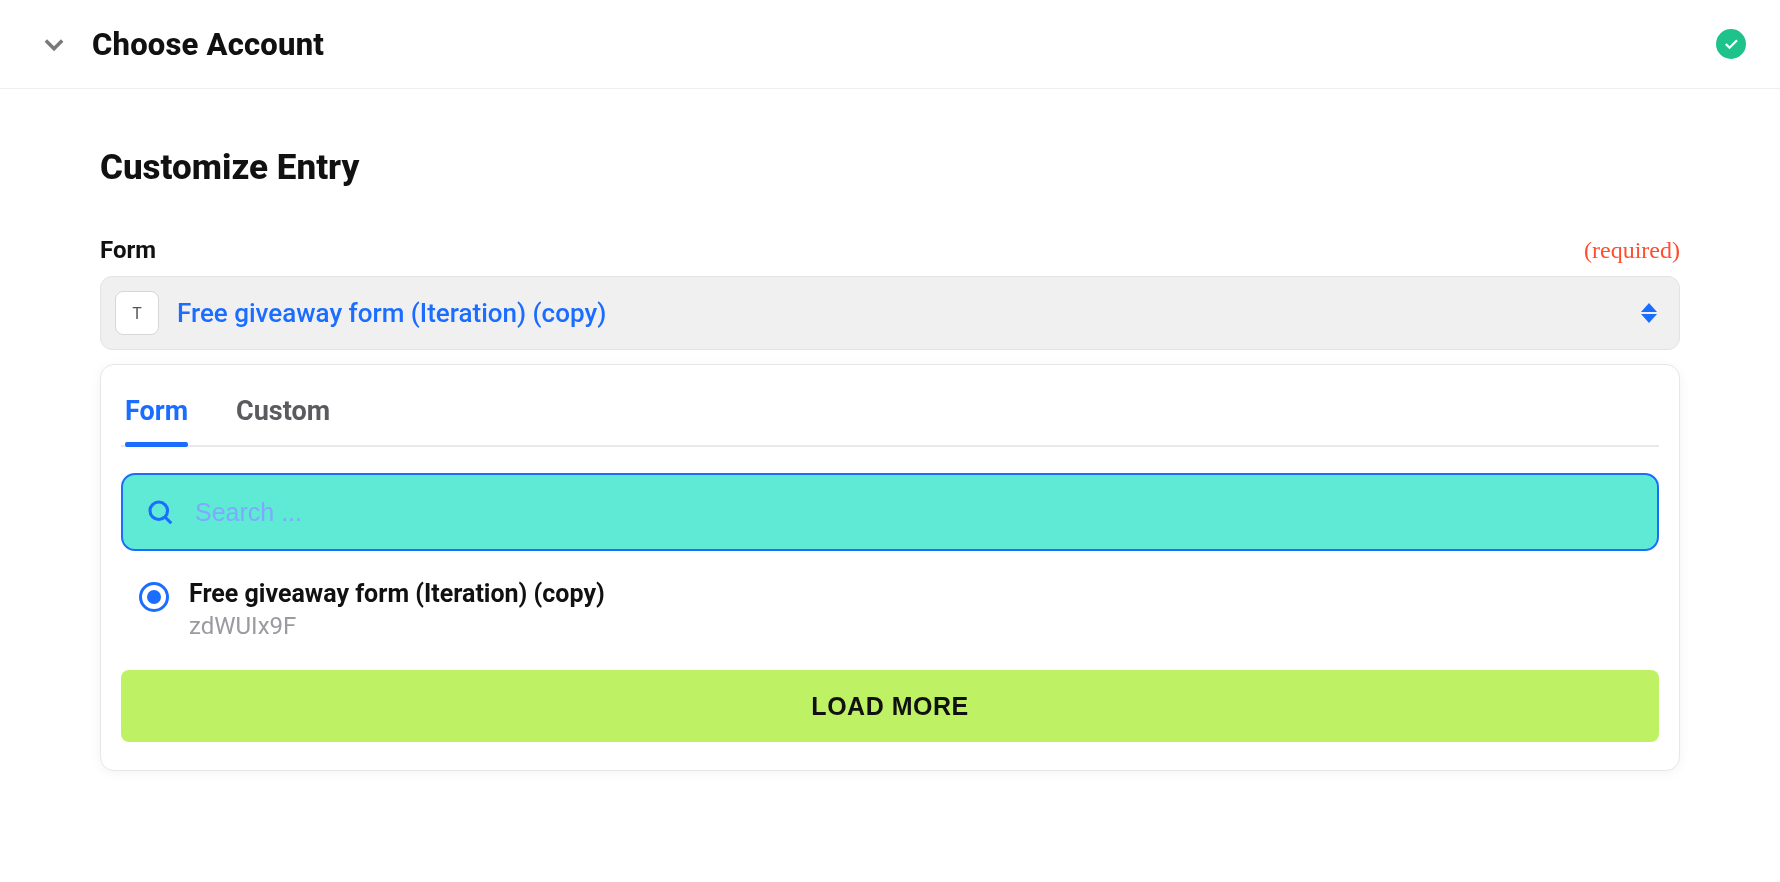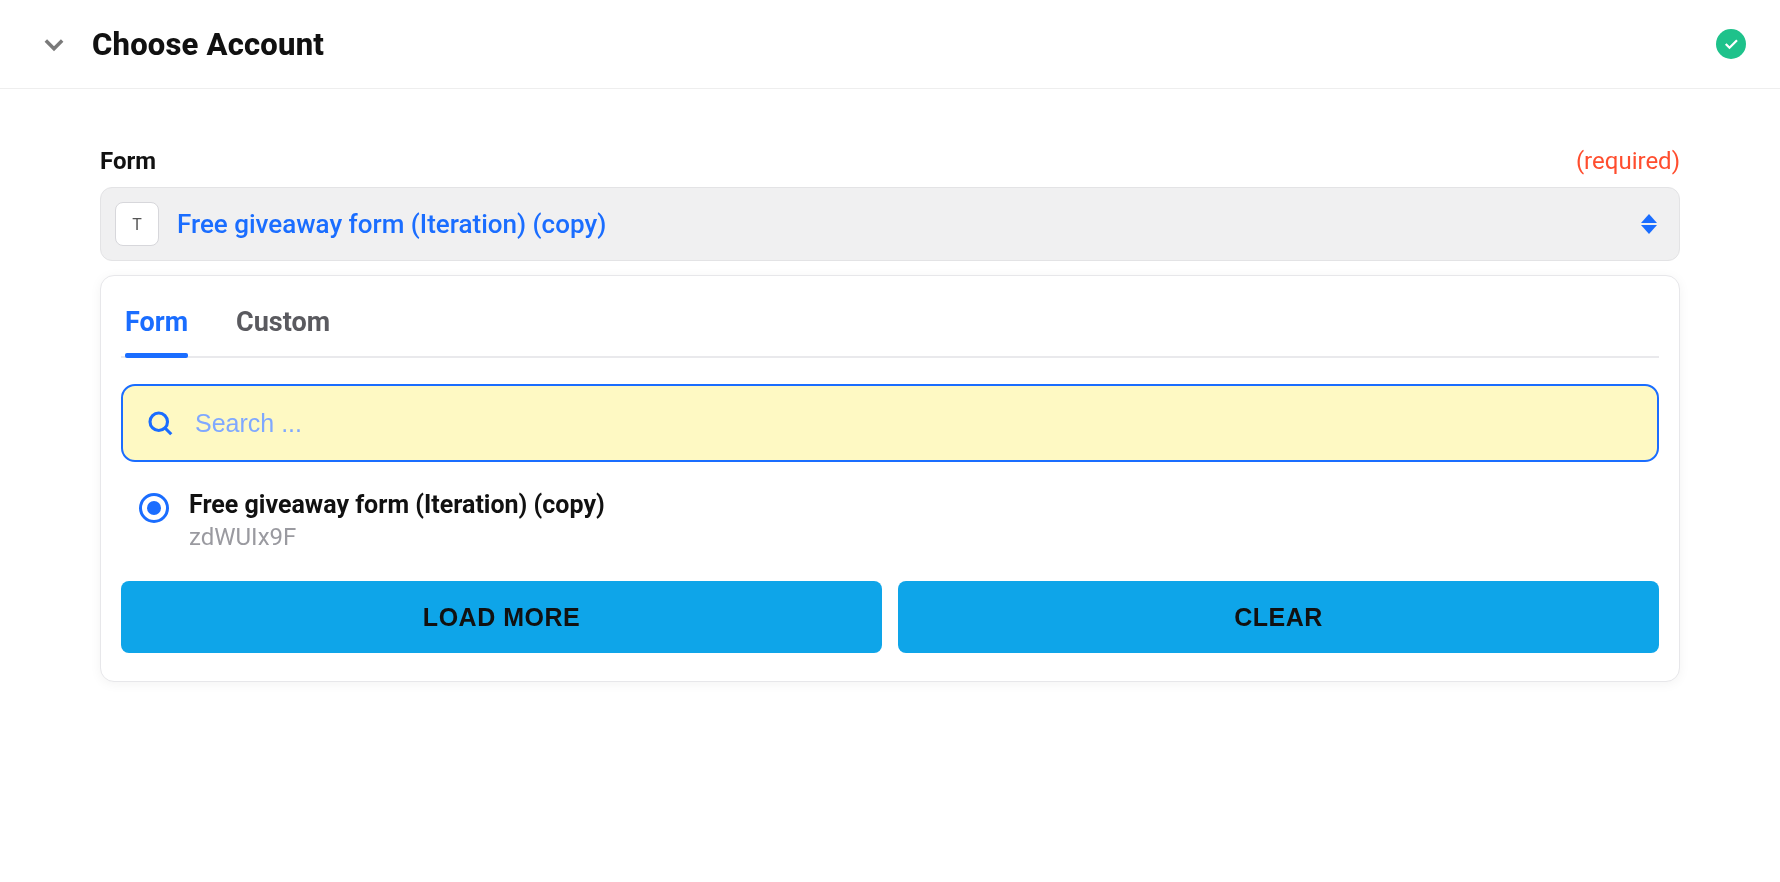--- a/index.html
+++ b/index.html
@@ -20,21 +20,21 @@
     width: 30px; height: 30px; border-radius: 50%; background: #1ec28b;
     display:flex; align-items:center; justify-content:center;
   }
   .status-check svg { width: 18px; height: 18px; stroke: #fff; stroke-width: 3; fill: none; }
 
   .content { padding: 58px 100px 0 100px; position: relative; }
   .section-title { font-size: 35px; font-weight: 800; margin-bottom: 48px; }
 
   .field-label-row { display:flex; justify-content: space-between; align-items: baseline; margin-bottom: 12px; }
   .field-label { font-size: 24px; font-weight: 700; }
-  .required-label { font-size: 24px; color: #ff4d2e; }
+  .required-label { font-size: 24px; color: #ff4d2e; font-family: Liberation Serif, serif; }
 
   .select-box {
     background: #f0f0f1; border: 1px solid #e3e3e5; border-radius: 12px;
     padding: 14px 24px 14px 14px; display:flex; align-items:center; gap: 18px;
     position: relative;
     cursor: pointer;
   }
   .select-icon-square {
     width: 44px; height: 44px; background:#fff; border:1px solid #d7d7db; border-radius:8px;
     display:flex; align-items:center; justify-content:center; font-size:16px; color:#555;
@@ -63,21 +63,21 @@
     cursor: pointer; position: relative;
   }
   .tab.active { color: #1a6dff; }
   .tab.active::after {
     content: ""; position:absolute; left:0; right:0; bottom:-2px; height: 5px; background:#1a6dff; border-radius: 2px;
   }
 
   .search-wrap { margin-top: 26px; position: relative; }
   .search-input {
     width: 100%; height: 78px; border: 2px solid #1a6dff; border-radius: 14px;
-    background: #fef9c3; padding: 0 24px 0 72px; font-size: 25px; color:#1a6dff;
+    background: #5eead4; padding: 0 24px 0 72px; font-size: 25px; color:#1a6dff;
     outline: none;
   }
   .search-input::placeholder { color: #7fa8ff; }
   .search-icon {
     position:absolute; left: 24px; top: 50%; transform: translateY(-50%);
     width: 30px; height: 30px;
   }
   .search-icon svg { width:30px; height:30px; stroke:#1a6dff; stroke-width:2.5; fill:none; }
 
   .option-row { display:flex; align-items:flex-start; gap: 20px; padding: 28px 12px 10px 18px; cursor:pointer; }
@@ -85,21 +85,21 @@
     width: 30px; height:30px; border-radius:50%; border:3px solid #1a6dff; display:flex; align-items:center; justify-content:center;
     flex-shrink:0; margin-top: 3px;
   }
   .radio-inner { width: 14px; height:14px; border-radius:50%; background:#1a6dff; }
   .option-texts { display:flex; flex-direction:column; gap:4px; }
   .option-title { font-size: 25px; font-weight: 700; color:#111; }
   .option-sub { font-size: 24px; color:#9a9aa0; }
 
   .action-row { display:flex; gap: 16px; margin-top: 20px; }
   .action-btn {
-    flex:1; background:#0ea5e9; border:none; border-radius:8px; height:72px;
+    flex:1; background:#bef264; border:none; border-radius:8px; height:72px;
     font-size: 25px; font-weight:800; letter-spacing: 0.5px; color:#111; cursor:pointer;
   }
 
   .bg-shade {
     position: fixed; left:0; right:0; bottom:0; height: 200px;
     background: linear-gradient(#f2f2f2, #f2f2f2);
     z-index: -1;
   }
   .v-line {
     position: fixed; left: 890px; bottom: 90px; width: 2px; height: 30px; background:#cfcfd4; z-index:-1;
@@ -121,20 +121,21 @@
     <div class="header-title">Choose Account</div>
   </div>
   <div class="status-check">
     <svg viewBox="0 0 24 24">
         <polyline points="5 12 10 17 20 7"></polyline>
       </svg>
   </div>
 </div>
 
 <div class="content">
+  <h2 class="section-title">Customize Entry</h2>
 
   <div class="field-label-row">
     <div class="field-label">Form</div>
     <div class="required-label">(required)</div>
   </div>
 
   <div class="select-box">
     <div class="select-icon-square">T</div>
     <div class="select-value">Free giveaway form (Iteration) (copy)</div>
     <div class="select-sort-arrows">
@@ -164,16 +165,15 @@
         <div class="radio-inner"></div>
       </div>
       <div class="option-texts">
         <div class="option-title">Free giveaway form (Iteration) (copy)</div>
         <div class="option-sub">zdWUIx9F</div>
       </div>
     </div>
 
     <div class="action-row">
       <button class="action-btn">LOAD MORE</button>
-      <button class="action-btn">CLEAR</button>
     </div>
   </div>
 </div>
 
 </body></html>

